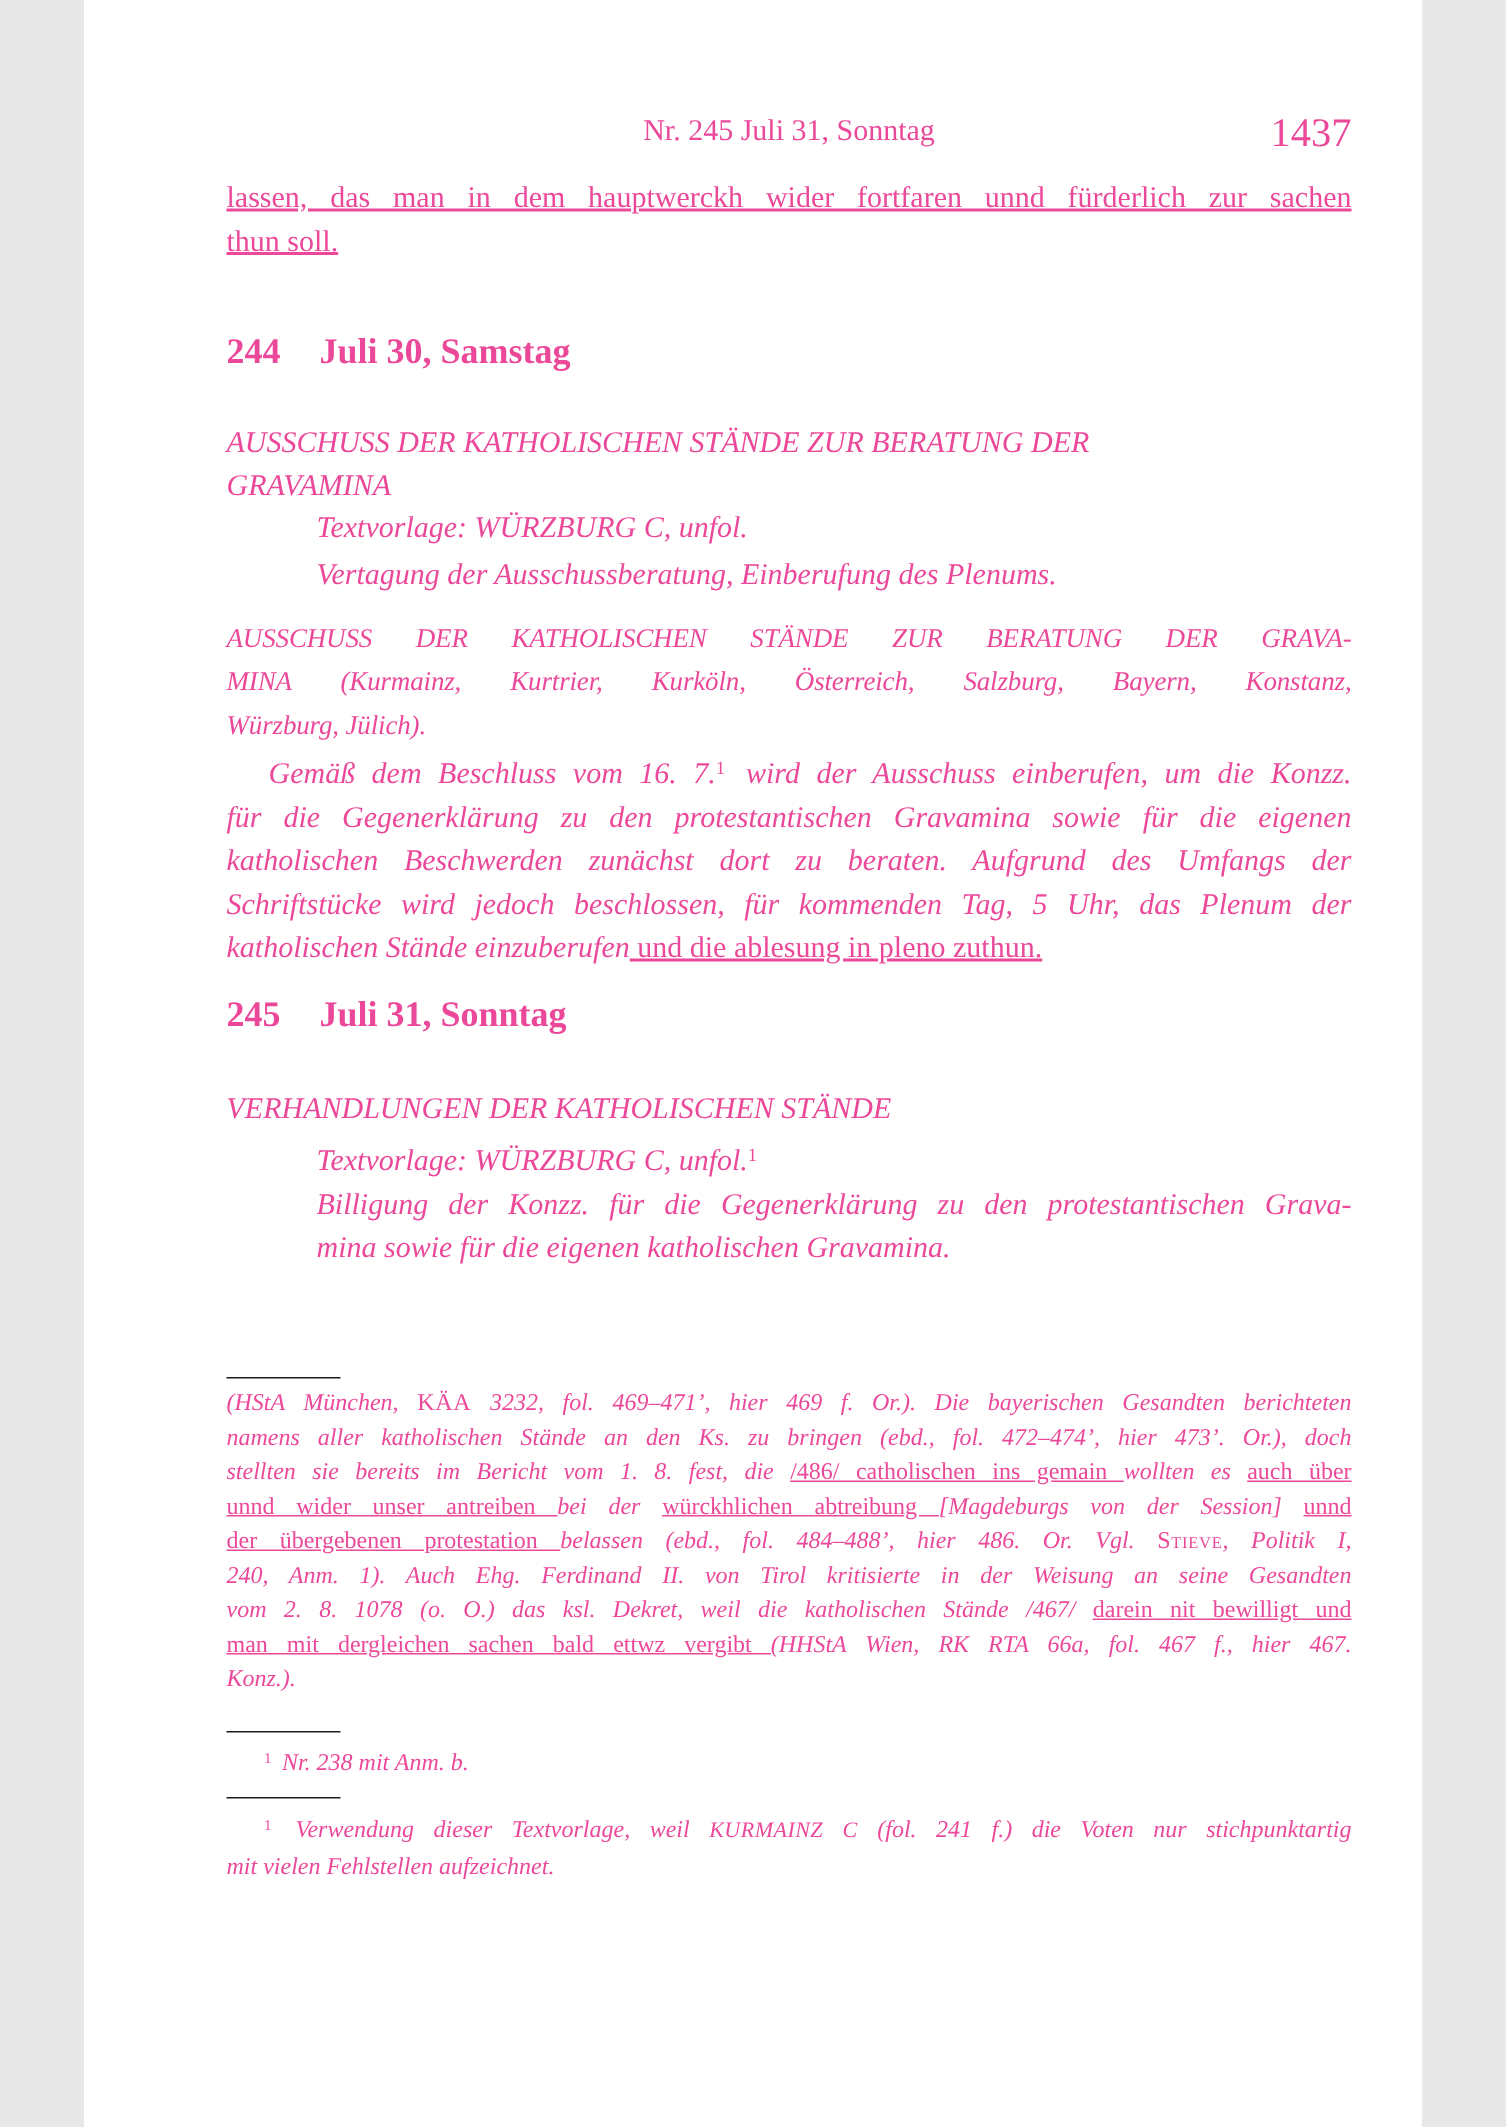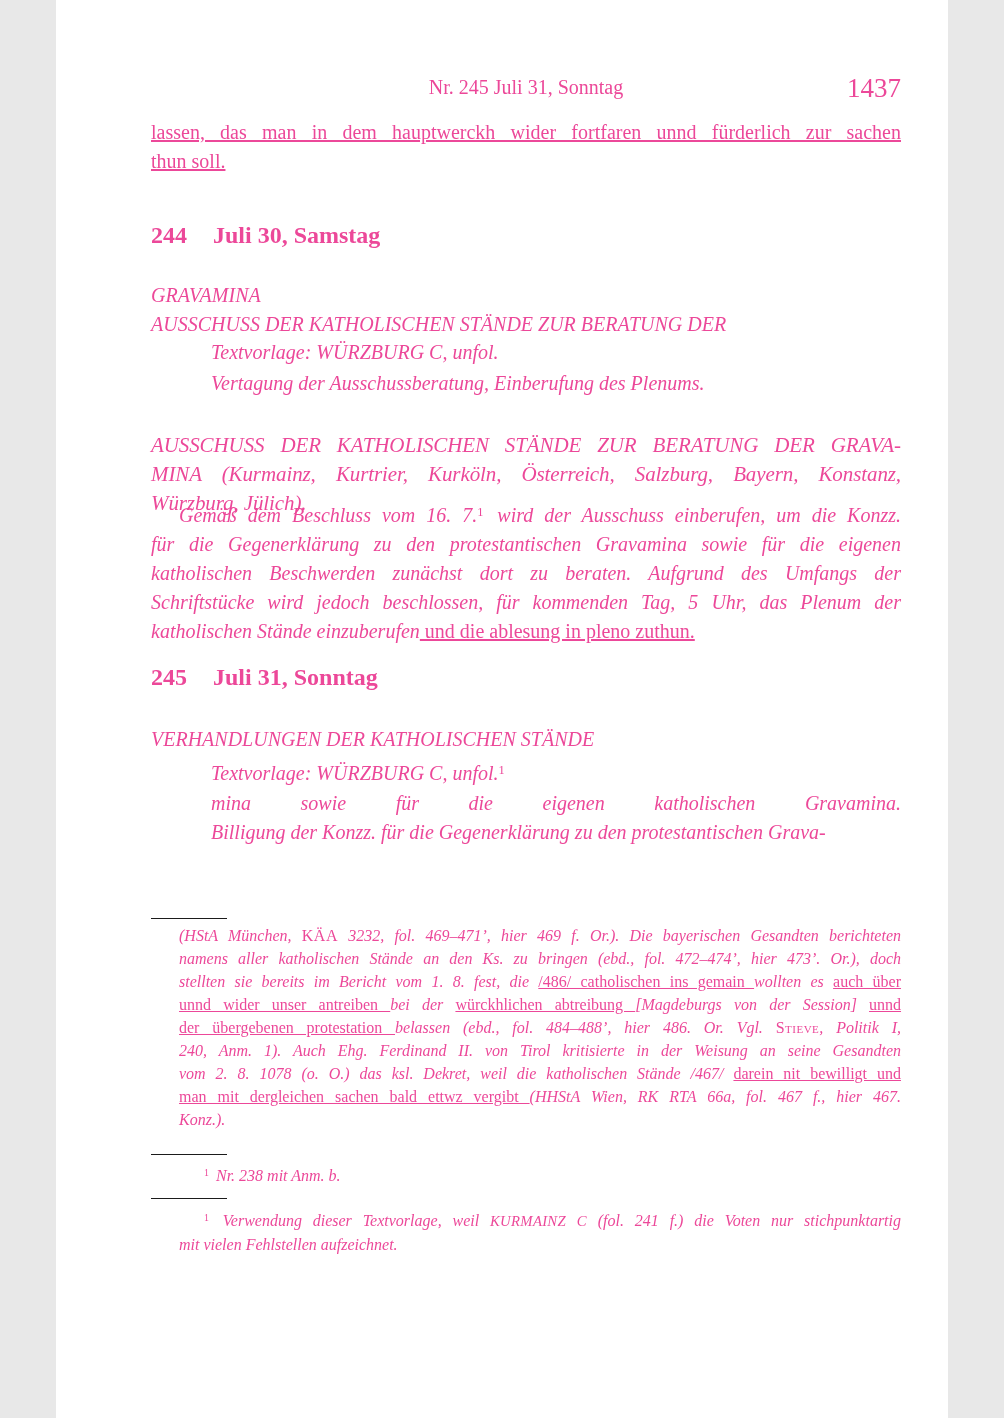--- a/index.html
+++ b/index.html
@@ -28,26 +28,26 @@
   .s-sup{font-style:normal;font-size:.62em;vertical-align:.5em;margin-right:3px;}
   
   .pagehead{position:absolute;top:76px;left:0;width:750px;font-size:20px;}
   .running-title{display:block;text-align:center;}
   .page-number{position:absolute;right:0;top:-3px;font-size:27px;}
   
   .entry-head{font-weight:bold;font-size:24px;}
   .entry-head .num{display:inline-block;margin-right:26px;}
   
   .caption{font-size:20px;}
-  .caps-tight{font-size:21px;letter-spacing:-0.1px;margin-top:20px;}
+  .caps-tight{font-size:18px;letter-spacing:-0.1px;}
   
   .hang{padding-left:60px;width:690px;}
   
   .fn{font-size:16px;}
-  .fn .line{line-height:23px;margin-left:28px;}
+  .fn .line{line-height:23px;}
   .fn.indent-first .line:first-child{text-indent:25px;}
   .rule{position:absolute;left:0;width:76px;border-top:1.6px solid #1b1b1b;height:0;}
 </style>
 </head>
 <body>
 
 <div class="page">
   <div class="content">
 
     <div class="pagehead">
@@ -58,22 +58,22 @@
     <div class="block p-just" style="top:118px">
         <div class="line"><span class="s-r">lassen, das man in dem hauptwerckh wider fortfaren unnd fürderlich zur sachen</span></div>
         <div class="line"><span class="s-r">thun soll.</span></div>
       </div>
 
     <div class="block entry-head" style="top:222px">
       <span class="num">244</span><span>Juli 30, Samstag</span>
     </div>
 
     <div class="block caption p-left" style="top:281px">
+        <div class="line"><span class="s-i">AUSSCHUSS DER KATHOLISCHEN STÄNDE ZUR BERATUNG DER</span></div>
         <div class="line"><span class="s-i">GRAVAMINA</span></div>
-        <div class="line"><span class="s-i">AUSSCHUSS DER KATHOLISCHEN STÄNDE ZUR BERATUNG DER</span></div>
       </div>
 
     <div class="block p-left hang" style="top:338px">
         <div class="line"><span class="s-i">Textvorlage: WÜRZBURG C, unfol.</span></div>
       </div>
 
     <div class="block p-left hang" style="top:369px">
         <div class="line"><span class="s-i">Vertagung der Ausschussberatung, Einberufung des Plenums.</span></div>
       </div>
 
@@ -97,22 +97,22 @@
 
     <div class="block caption p-left" style="top:725px">
         <div class="line"><span class="s-i">VERHANDLUNGEN DER KATHOLISCHEN STÄNDE</span></div>
       </div>
 
     <div class="block p-left hang" style="top:756px">
         <div class="line"><span class="s-i">Textvorlage: WÜRZBURG C, unfol.</span><span class="s-sup">1</span></div>
       </div>
 
     <div class="block p-just hang" style="top:789px">
+        <div class="line"><span class="s-i">Billigung der Konzz. für die Gegenerklärung zu den protestantischen Grava-</span></div>
         <div class="line"><span class="s-i">mina sowie für die eigenen katholischen Gravamina.</span></div>
-        <div class="line"><span class="s-i">Billigung der Konzz. für die Gegenerklärung zu den protestantischen Grava-</span></div>
       </div>
 
     <div class="rule" style="top:918px"></div>
 
     <div class="block fn p-just" style="top:924px">
         <div class="line"><span class="s-i">(HStA München, </span><span class="s-sc">KÄA</span><span class="s-i"> 3232, fol. 469–471’, hier 469 f. Or.). Die bayerischen Gesandten berichteten</span></div>
         <div class="line"><span class="s-i">namens aller katholischen Stände an den Ks. zu bringen (ebd., fol. 472–474’, hier 473’. Or.), doch</span></div>
         <div class="line"><span class="s-i">stellten sie bereits im Bericht vom 1. 8. fest, die </span><span class="s-r">/486/ catholischen ins gemain </span><span class="s-i">wollten es </span><span class="s-r">auch über</span></div>
         <div class="line"><span class="s-r">unnd wider unser antreiben </span><span class="s-i">bei der </span><span class="s-r">würckhlichen abtreibung </span><span class="s-i">[Magdeburgs von der Session] </span><span class="s-r">unnd</span></div>
         <div class="line"><span class="s-r">der übergebenen protestation </span><span class="s-i">belassen (ebd., fol. 484–488’, hier 486. Or. Vgl. </span><span class="s-sc">Stieve</span><span class="s-i">, Politik I,</span></div>

